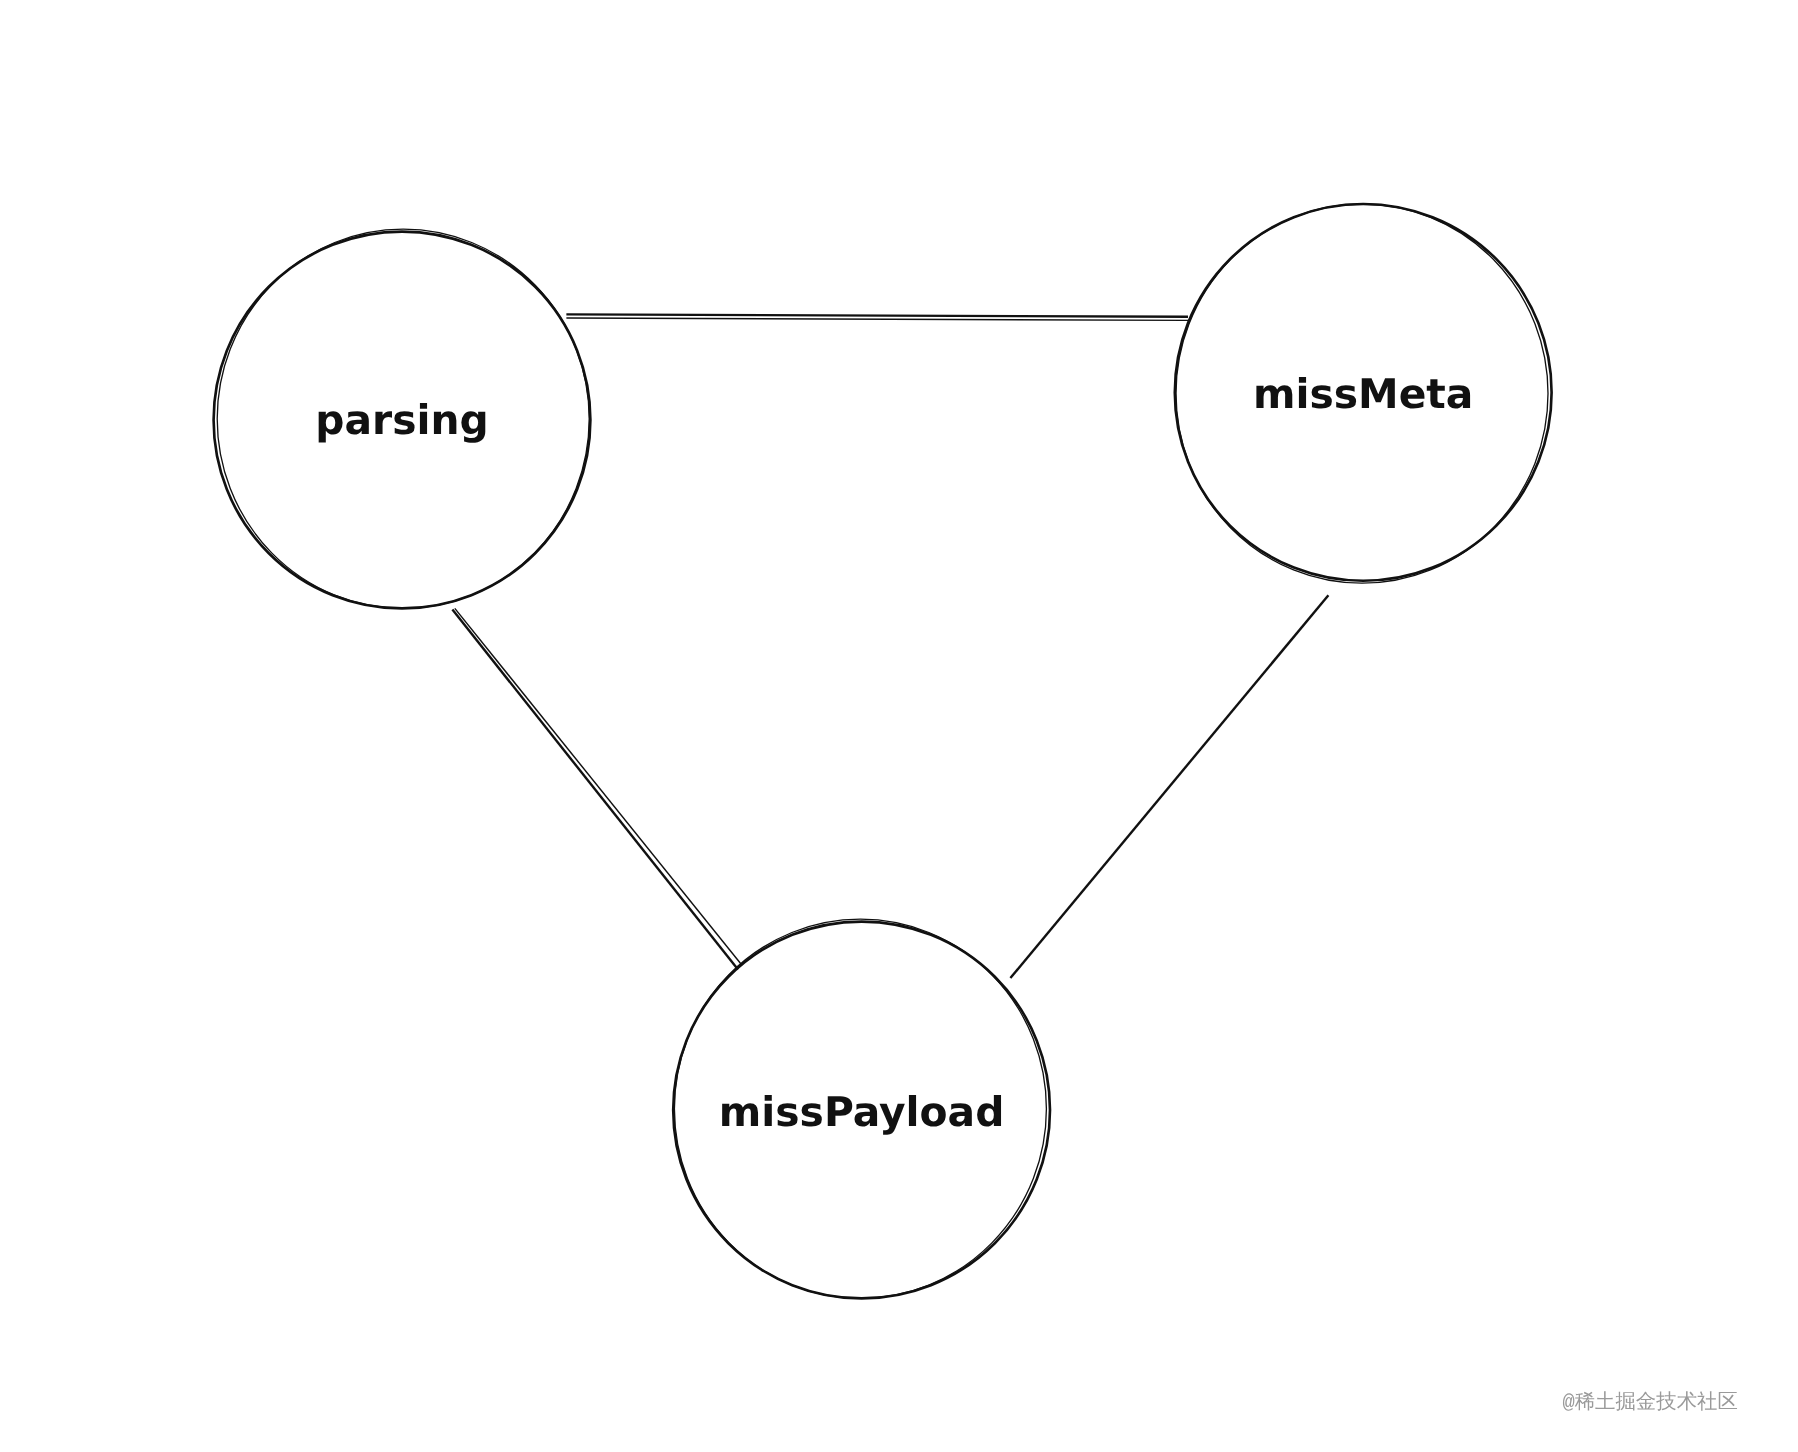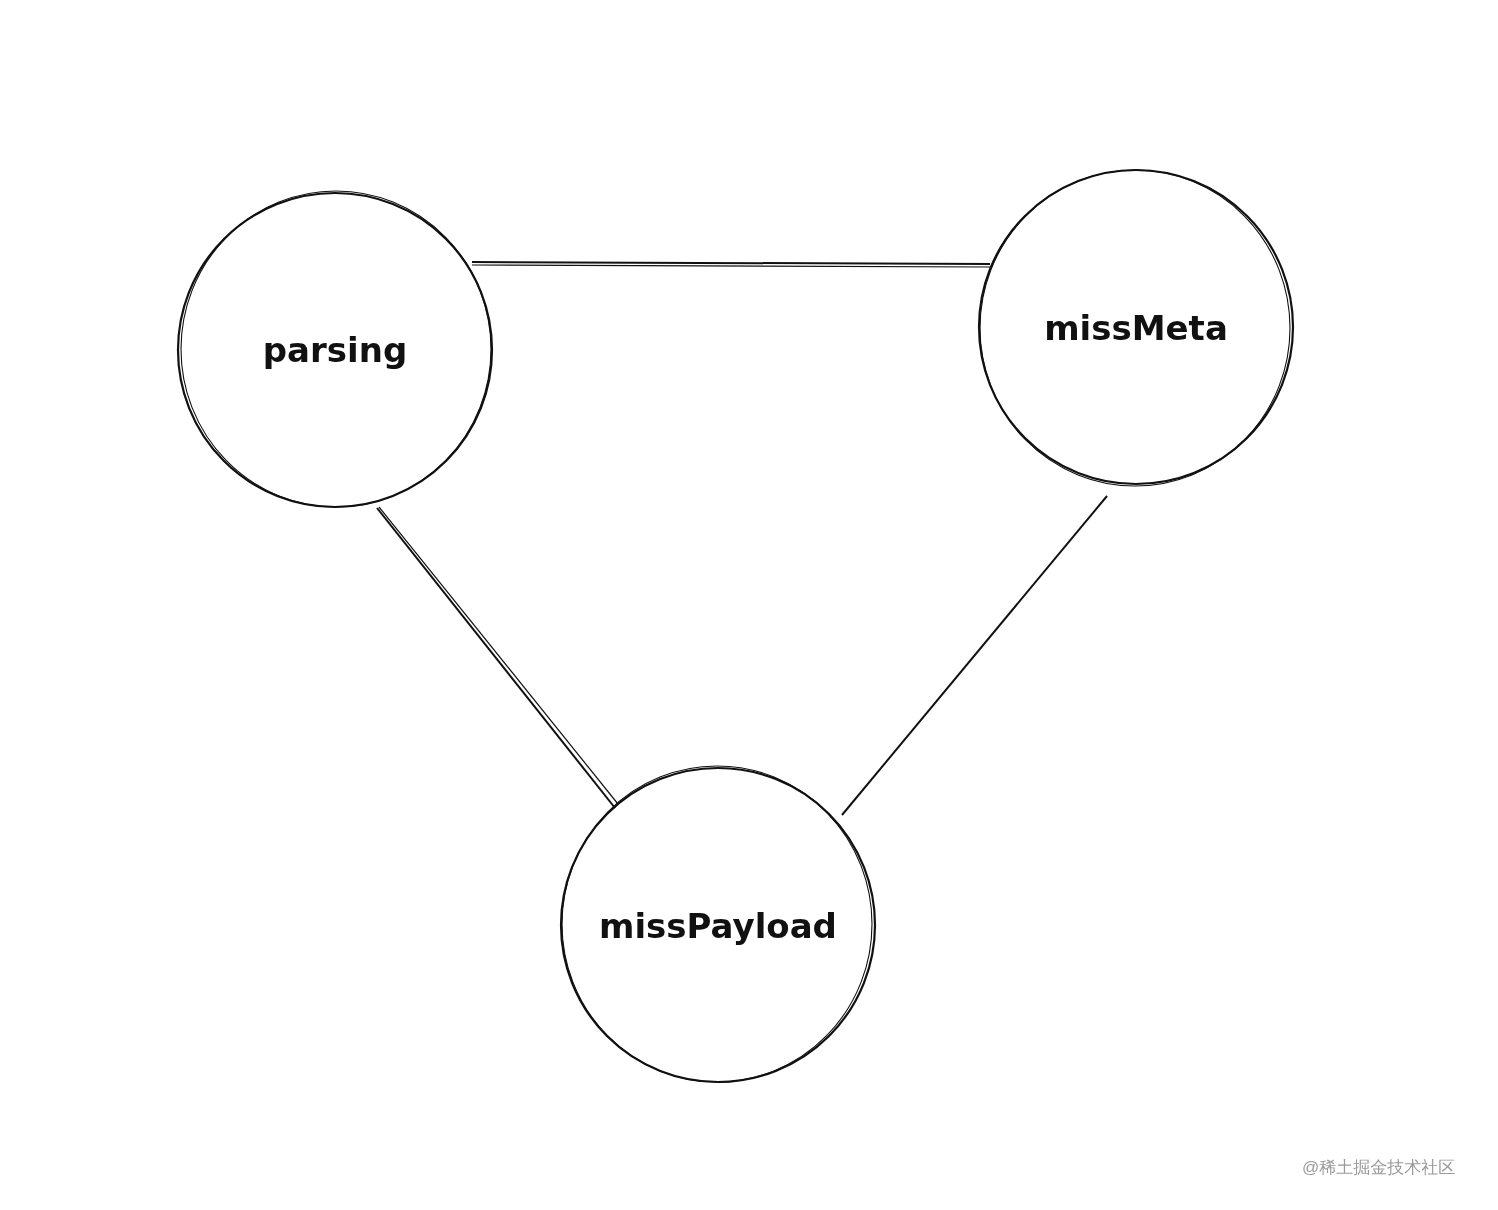--- a/index.html
+++ b/index.html
@@ -8,21 +8,21 @@
     .node-label {
       font-family: "DejaVu Sans", sans-serif;
       font-size: 34px;
       font-weight: bold;
       fill: #111111;
     }
     .watermark {
       position: absolute;
       left: 1302px;
       top: 1156px;
-      font-family: Liberation Sans, sans-serif;
+      font-family: Liberation Mono, monospace;
       font-size: 17px;
       color: #9a9a9a;
       white-space: nowrap;
     }
   </style>
 </head>
 <body>
 
 <svg class="diagram" width="1498" height="1210" viewBox="0 0 1498 1210">
 

